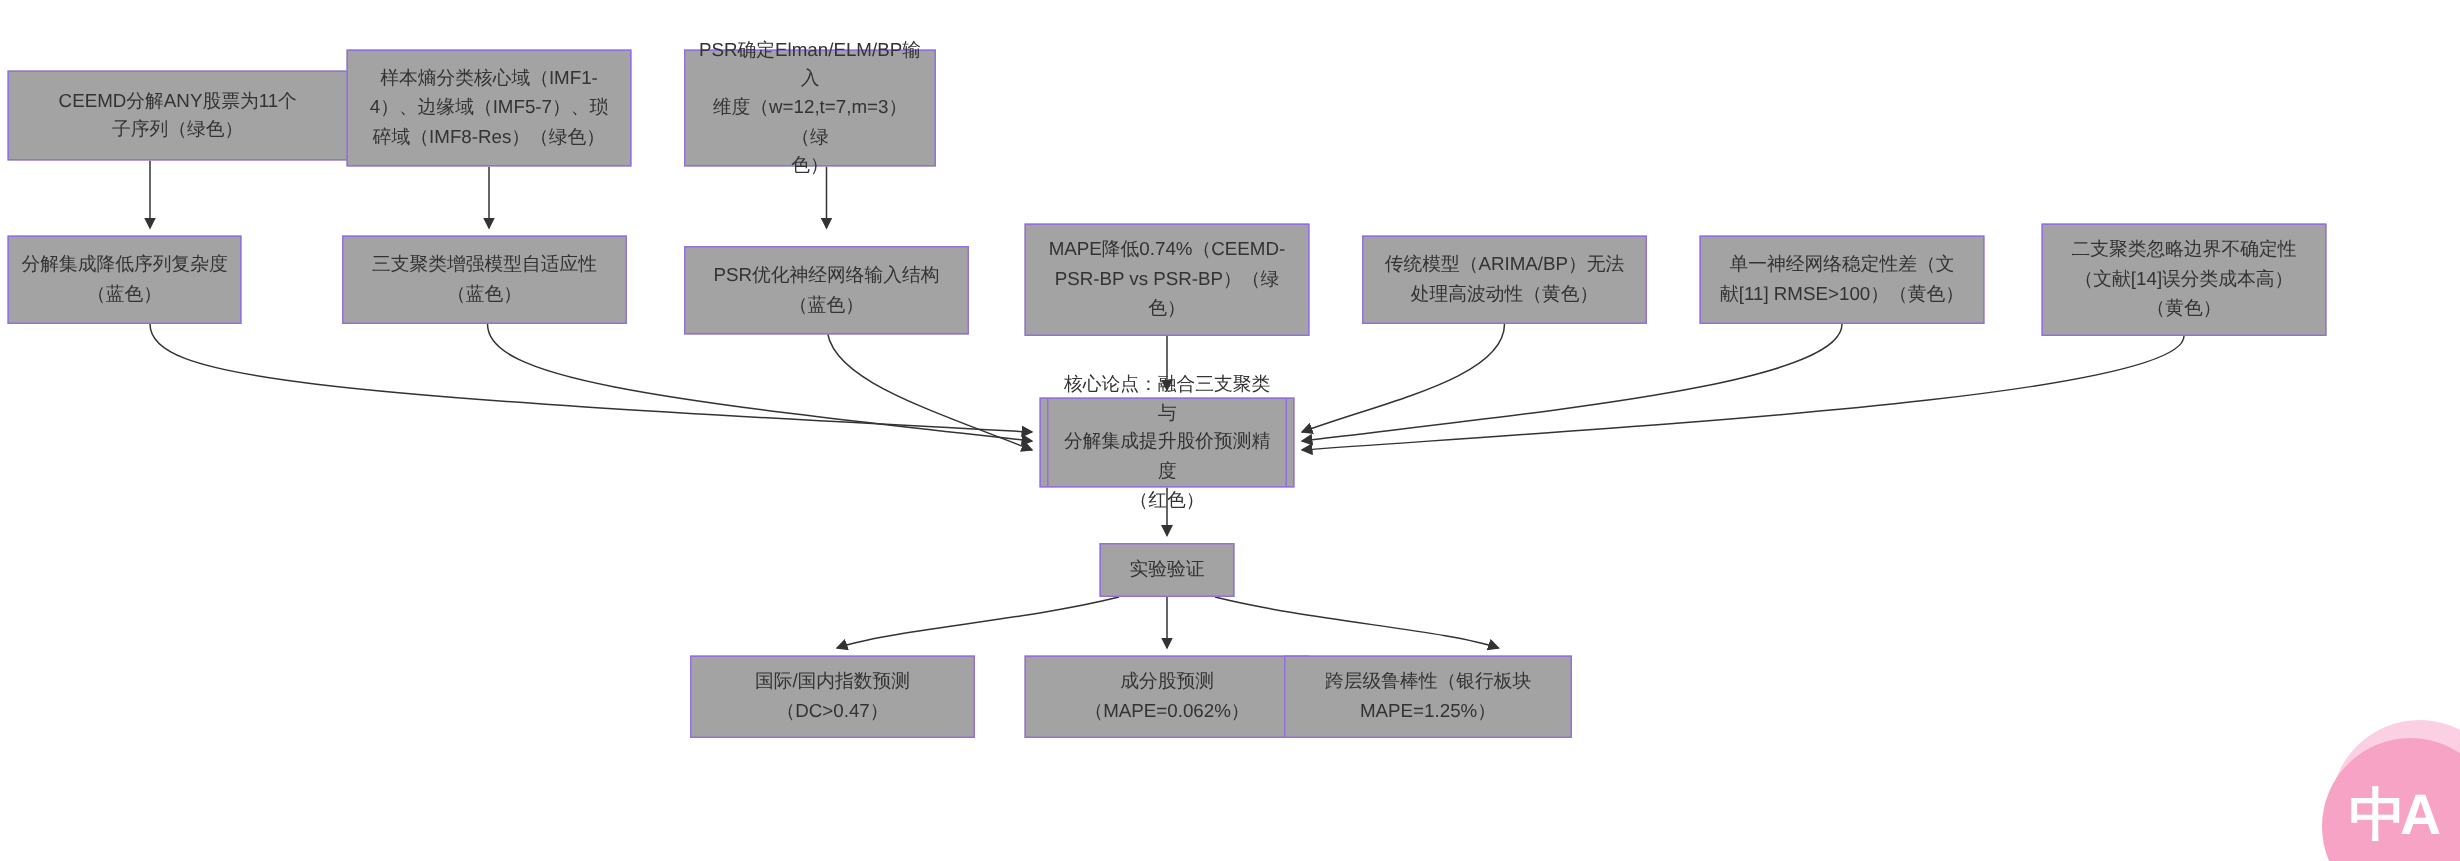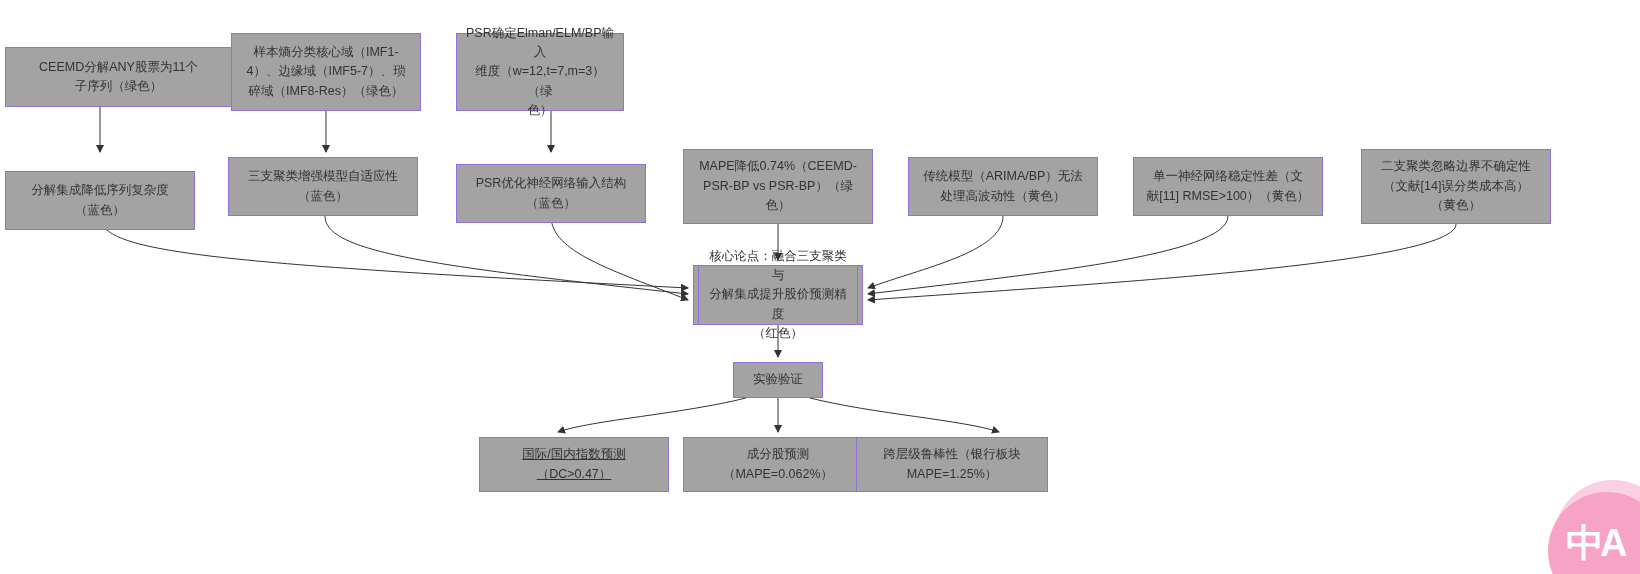--- a/index.html
+++ b/index.html
@@ -46,30 +46,30 @@
     width: 0;
     border-left: 1px solid #9370DB;
   }
   .node.core::before { left: 4px; }
   .node.core::after  { right: 4px; }
 
   
   .pos-n1  { left: 5px;    top: 47px;  width: 227px; height: 60px; }
   .pos-n2  { left: 231px;  top: 33px;  width: 190px; height: 78px; }
   .pos-n3  { left: 456px;  top: 33px;  width: 168px; height: 78px; }
-  .pos-n4  { left: 5px;    top: 157px; width: 190px; height: 59px; margin-top: 14px; }
+  .pos-n4  { left: 5px;    top: 157px; width: 156px; height: 59px; }
   .pos-n5  { left: 228px;  top: 157px; width: 190px; height: 59px; }
   .pos-n6  { left: 456px;  top: 164px; width: 190px; height: 59px; }
   .pos-n7  { left: 683px;  top: 149px; width: 190px; height: 75px; }
   .pos-n8  { left: 908px;  top: 157px; width: 190px; height: 59px; }
   .pos-n9  { left: 1133px; top: 157px; width: 190px; height: 59px; }
   .pos-n10 { left: 1361px; top: 149px; width: 190px; height: 75px; }
   .pos-n11 { left: 693px;  top: 265px; width: 170px; height: 60px; padding: 2px 12px; }
   .pos-n12 { left: 733px;  top: 362px; width: 90px;  height: 36px; }
-  .pos-n13 { left: 479px;  top: 437px; width: 190px; height: 55px; text-decoration: underline; }
+  .pos-n13 { left: 460px;  top: 437px; width: 190px; height: 55px; }
   .pos-n14 { left: 683px;  top: 437px; width: 190px; height: 55px; }
   .pos-n15 { left: 856px;  top: 437px; width: 192px; height: 55px; }
 
   
   .fab-halo {
     position: absolute;
     width: 118px; height: 118px;
     border-radius: 50%;
     background: #fbd0e2;
     right: -32px; bottom: -24px;

